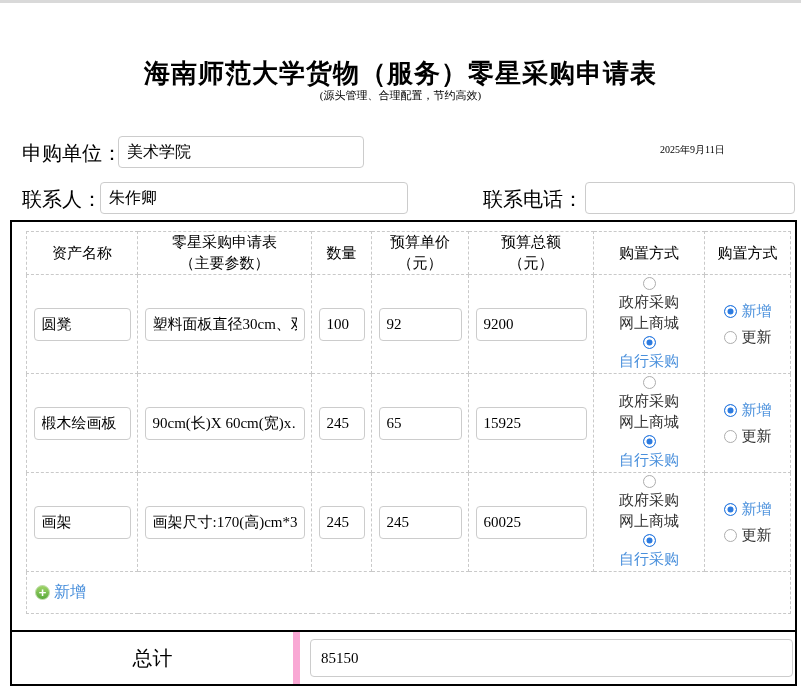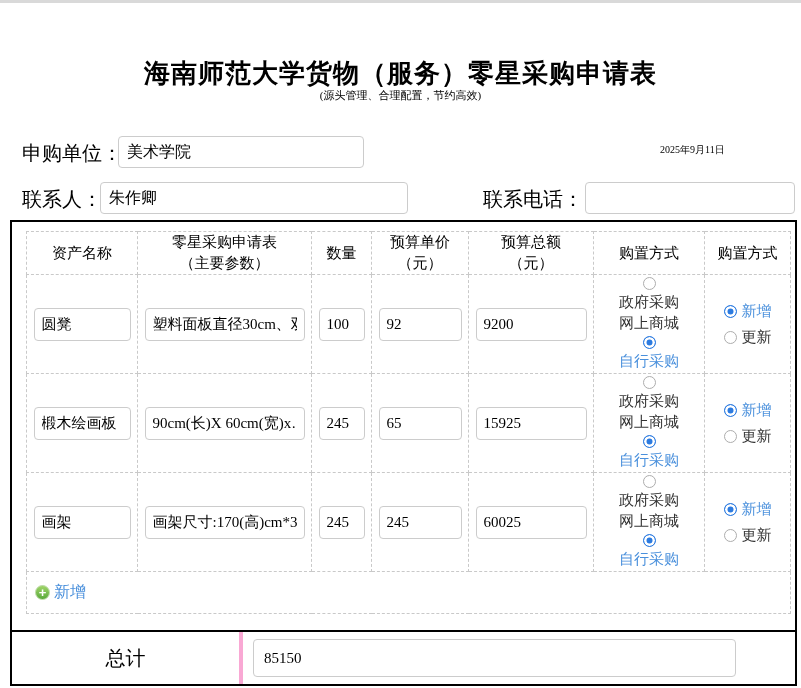--- a/index.html
+++ b/index.html
@@ -63,21 +63,21 @@
   td.add-cell { padding-left: 8px !important; }
   .add-btn { display: inline-flex; align-items: center; gap: 4px; cursor: pointer; }
   .plus-icon { width: 15px; height: 15px; border-radius: 50%;
     background: linear-gradient(180deg, #9fd468 0%, #5aaa3c 100%);
     border: 1px solid #c2ddae; color: #fff; font-size: 13px; line-height: 13px;
     text-align: center; font-weight: bold; font-family: "Liberation Sans", sans-serif; }
   .add-label { color: #4a90dc; font-size: 16px; }
 
   .total-row { position: absolute; left: 0; bottom: 0; width: 783px; height: 54px;
     border-top: 2px solid #000; display: flex; }
-  .total-label-cell { width: 231px; border-right: 4px solid #f9a8d4; display: flex;
+  .total-label-cell { width: 288px; border-right: 7px solid #f9a8d4; display: flex;
     align-items: center; justify-content: center; font-size: 20px; }
   .total-value-cell { flex: 1; display: flex; align-items: center; }
   #total-input { margin-left: 10px; width: 483px; height: 38px; border: 1px solid #cccccc;
     border-radius: 4px; font-size: 15px; padding: 2px 10px; font-family: inherit; outline: none; }
 </style>
 </head>
 <body>
 
 <div class="top-bar"></div>
 

